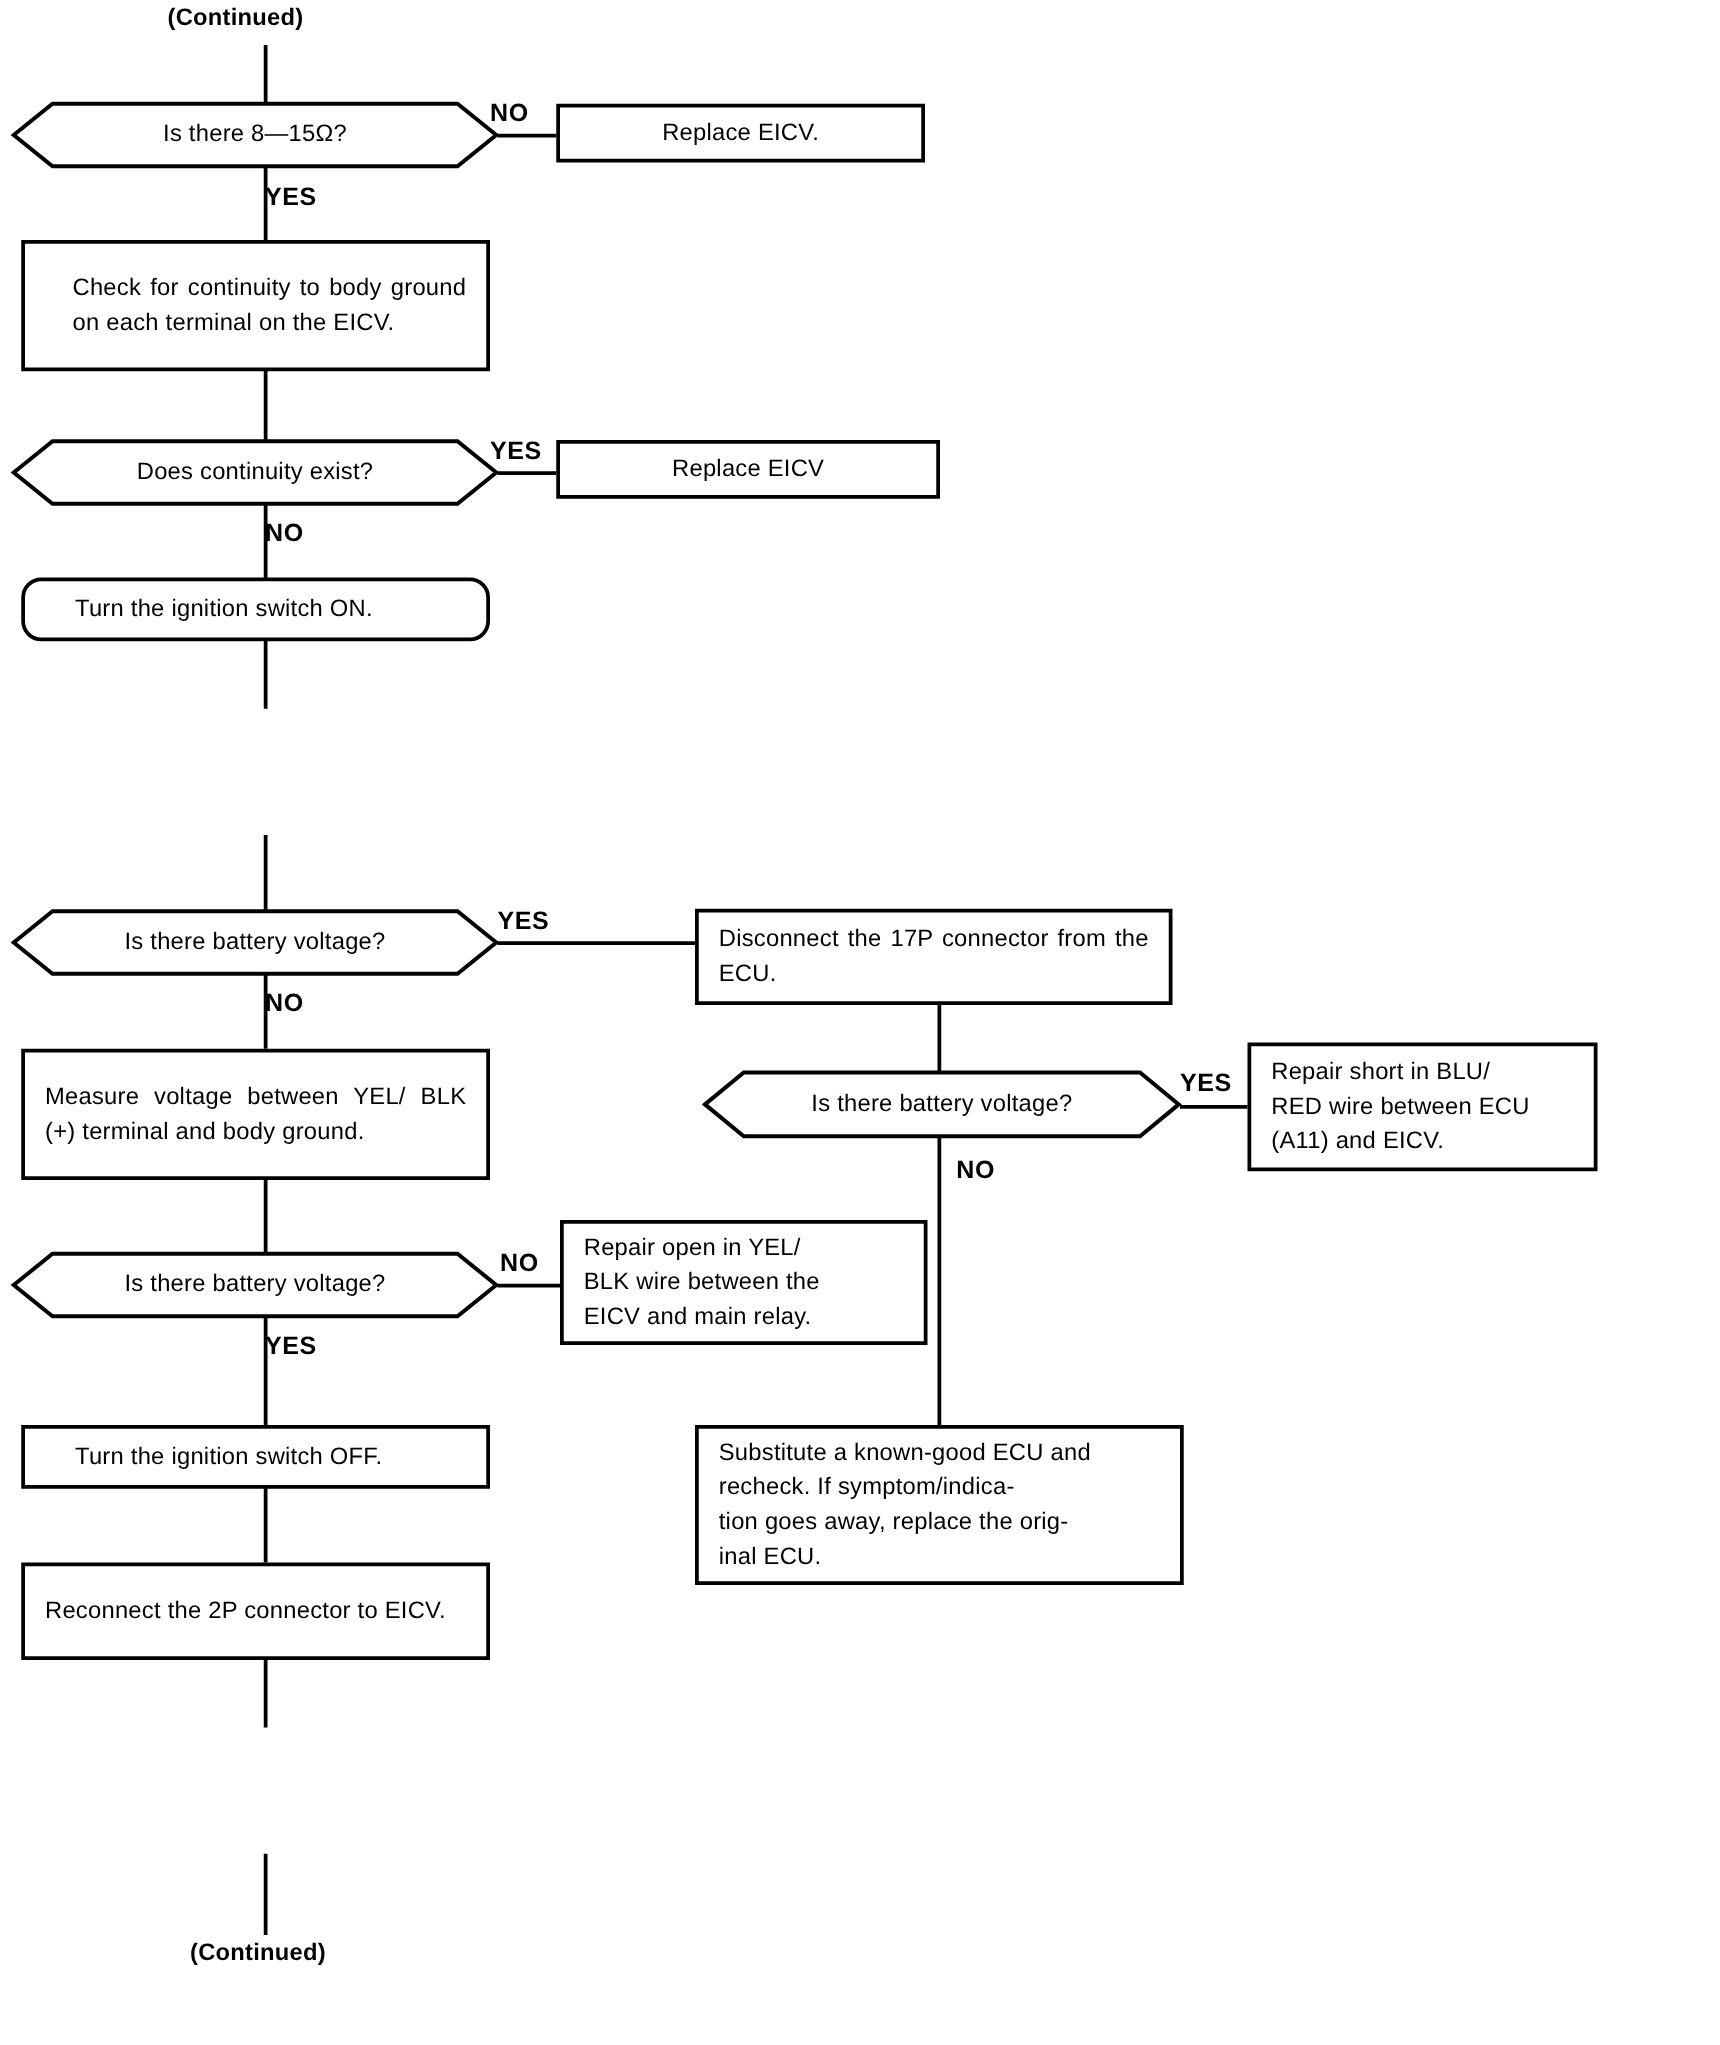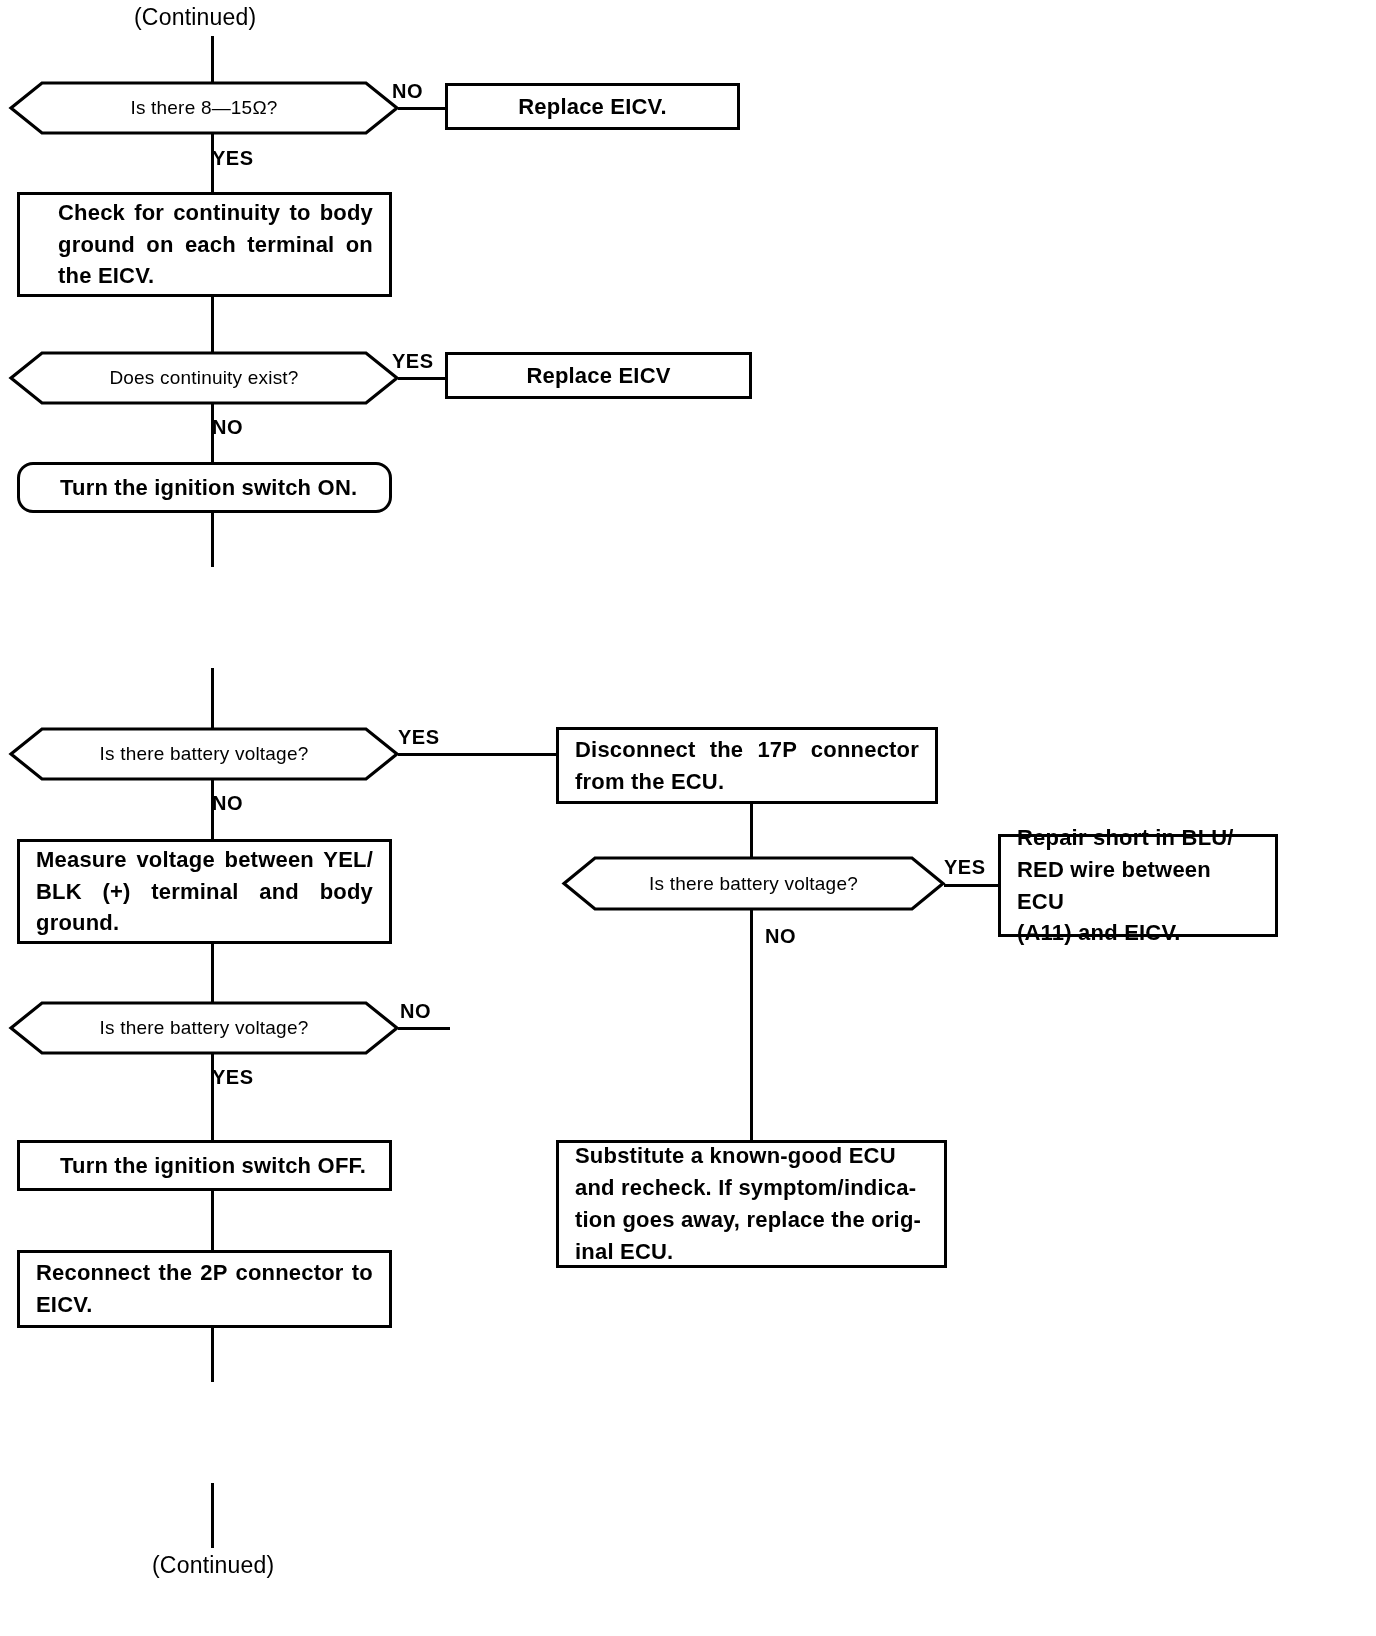--- a/index.html
+++ b/index.html
@@ -33,29 +33,28 @@
   .box {
     position: absolute;
     box-sizing: border-box;
     border: 3px solid #000000;
     background: #ffffff;
     display: flex;
     align-items: center;
   }
   .box .txt {
     padding: 0 16px;
-    font-size: 22px;
+    font-size: 19px;
     line-height: 1.45;
     letter-spacing: 0.2px;
     text-align: justify;
     text-align-last: left;
     width: 100%;
     box-sizing: border-box;
     white-space: pre-line;
-    font-weight: bold;
   }
   .box.center .txt {
     text-align: center;
     text-align-last: center;
   }
   .box.plainleft .txt {
     text-align: left;
     text-align-last: left;
   }
 
@@ -91,22 +90,22 @@
     position: absolute;
     font-size: 20px;
     font-weight: 600;
     letter-spacing: 0.5px;
     white-space: nowrap;
   }
 
   
   .continued {
     position: absolute;
-    font-size: 23px;
-    font-weight: normal;
+    font-size: 19px;
+    font-weight: bold;
     letter-spacing: 0.2px;
     white-space: nowrap;
   }
 </style>
 </head>
 <body>
 
 <div id="canvas">
 
   <div class="continued" style="left:134px; top:4px;">(Continued)</div>
@@ -208,20 +207,25 @@
   <div class="decision" style="left:8px; top:1000px; width:392px; height:56px;">
     <svg viewBox="0 0 392 56" preserveAspectRatio="none">
       <polygon points="3,28 34,3 358,3 389,28 358,53 34,53" fill="#ffffff" stroke="#000000" stroke-width="3.2"></polygon>
     </svg>
     <div class="dtxt">Is there battery voltage?</div>
   </div>
 
   <div class="blabel" style="left:400px; top:1000px;">NO</div>
   <div class="hline" style="left:398px; top:1027px; width:52px;"></div>
 
+  <div class="box" style="left:448px; top:976px; width:294px; height:100px;">
+    <div class="txt" style="text-align:left; text-align-last:left;">Repair open in YEL/
+BLK wire between the
+EICV and main relay.</div>
+  </div>
 
   <div class="vline" style="left:211px; top:1054px; height:88px;"></div>
   <div class="blabel" style="left:212px; top:1066px;">YES</div>
 
   <div class="box" style="left:556px; top:1140px; width:391px; height:128px;">
     <div class="txt" style="text-align:left; text-align-last:left;">Substitute a known-good ECU and recheck. If symptom/indica-
 tion goes away, replace the orig-
 inal ECU.</div>
   </div>
 

